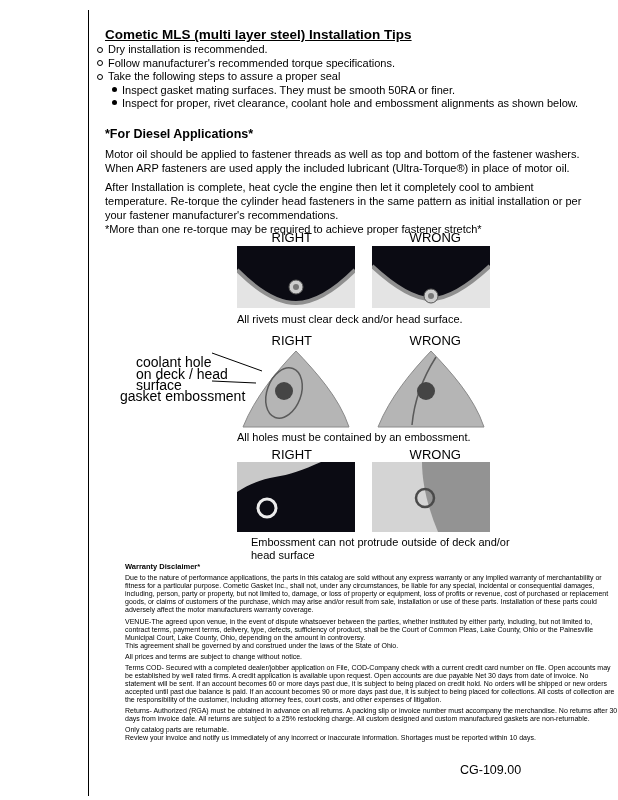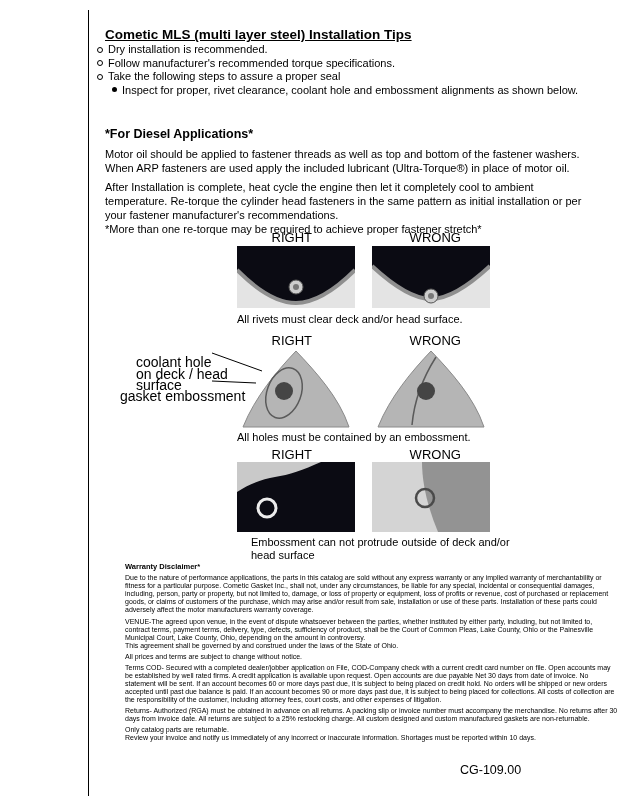--- a/index.html
+++ b/index.html
@@ -48,20 +48,24 @@
     <span class="marker-open"></span>
     <span>Dry installation is recommended.</span>
   </div>
   <div class="b-row">
     <span class="marker-open"></span>
     <span>Follow manufacturer's recommended torque specifications.</span>
   </div>
   <div class="b-row">
     <span class="marker-open"></span>
     <span>Take the following steps to assure a proper seal</span>
+  </div>
+  <div class="b-row sub">
+    <span class="marker-filled"></span>
+    <span>Inspect gasket mating surfaces.  They must be smooth 50RA or finer.</span>
   </div>
   <div class="b-row sub">
     <span class="marker-filled"></span>
     <span>Inspect for proper, rivet clearance, coolant hole and embossment alignments as shown below.</span>
   </div>
 </div>
 
 <h2 class="abs diesel-h">*For Diesel Applications*</h2>
 <p class="abs para p1">Motor oil should be applied to fastener threads as well as top and bottom of the fastener washers. When ARP fasteners are used apply the included lubricant (Ultra-Torque®) in place of motor oil.</p>
 <p class="abs para p2">After Installation is complete, heat cycle the engine then let it completely cool to ambient temperature. Re-torque the cylinder head fasteners in the same pattern as initial installation or per your fastener manufacturer's recommendations.</p>

